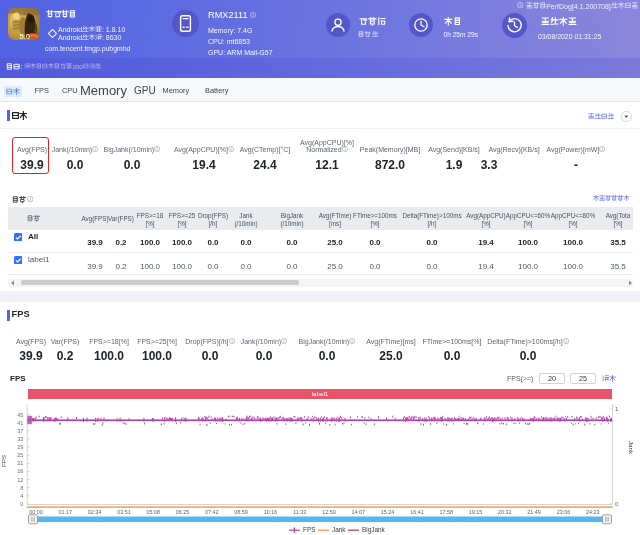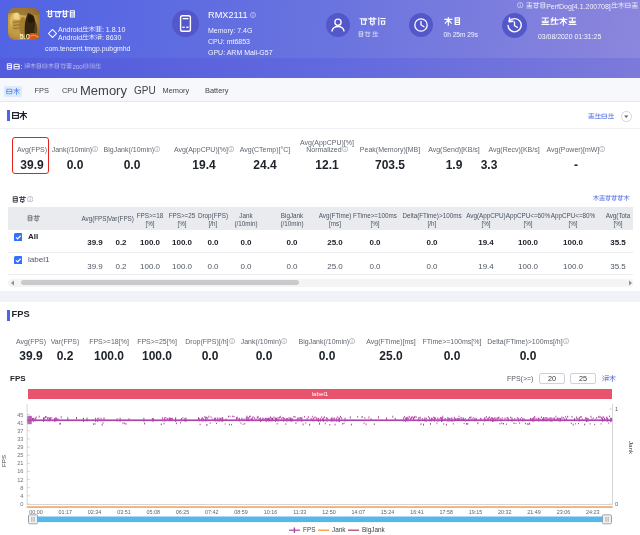--- a/index.html
+++ b/index.html
@@ -194,21 +194,21 @@
     <div class="a val" style="left:169.0px;top:157.8px;width:70px">19.4</div>
 <div class="a lbl" style="left:230.0px;top:146.0px;width:70px">Avg(CTemp)[°C]</div>
     <div class="a val" style="left:230.0px;top:157.8px;width:70px">24.4</div>
 <div class="a lbl" style="left:292.0px;top:138.5px;width:70px">Avg(AppCPU)[%]<br>Normalized<svg width="6.2" height="6.2" viewBox="0 0 10 10" style="vertical-align:0.02em">
         <circle cx="5" cy="5" r="4.3" fill="none" stroke="#9aa0aa" stroke-width="1"></circle>
         <rect x="4.4" y="4.2" width="1.2" height="3.4" fill="#9aa0aa"></rect>
         <rect x="4.4" y="2.2" width="1.2" height="1.2" fill="#9aa0aa"></rect>
       </svg></div>
     <div class="a val" style="left:292.0px;top:157.8px;width:70px">12.1</div>
 <div class="a lbl" style="left:355.0px;top:146.0px;width:70px">Peak(Memory)[MB]</div>
-    <div class="a val" style="left:355.0px;top:157.8px;width:70px">703.5</div>
+    <div class="a val" style="left:355.0px;top:157.8px;width:70px">872.0</div>
 <div class="a lbl" style="left:419.0px;top:146.0px;width:70px">Avg(Send)[KB/s]</div>
     <div class="a val" style="left:419.0px;top:157.8px;width:70px">1.9</div>
 <div class="a lbl" style="left:479.0px;top:146.0px;width:70px">Avg(Recv)[KB/s]</div>
     <div class="a val" style="left:454px;top:157.8px;width:70px">3.3</div>
 <div class="a lbl" style="left:541.0px;top:146.0px;width:70px">Avg(Power)[mW]<svg width="6.2" height="6.2" viewBox="0 0 10 10" style="vertical-align:0.02em">
         <circle cx="5" cy="5" r="4.3" fill="none" stroke="#9aa0aa" stroke-width="1"></circle>
         <rect x="4.4" y="4.2" width="1.2" height="3.4" fill="#9aa0aa"></rect>
         <rect x="4.4" y="2.2" width="1.2" height="1.2" fill="#9aa0aa"></rect>
       </svg></div>
     <div class="a val" style="left:541.0px;top:157.8px;width:70px">-</div>

